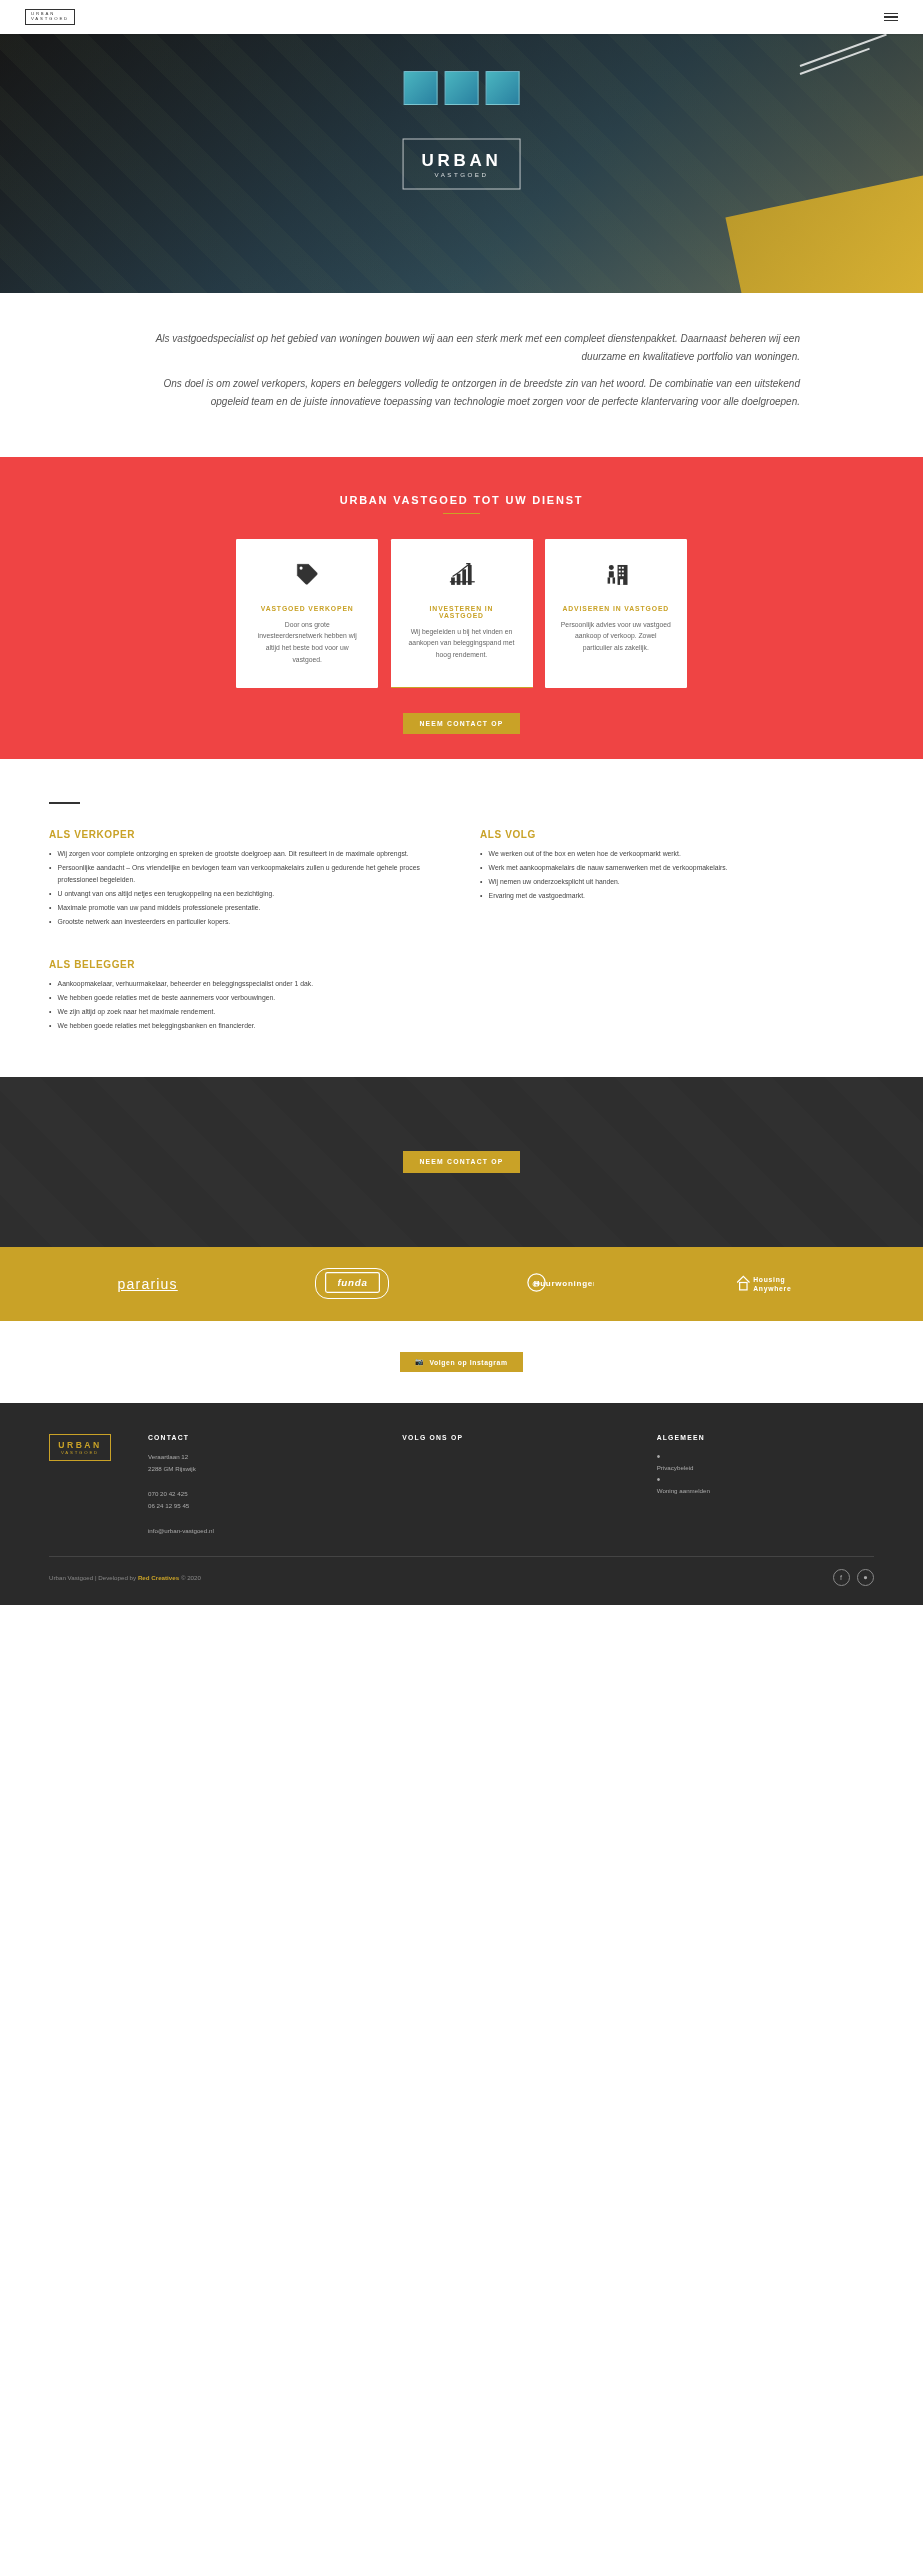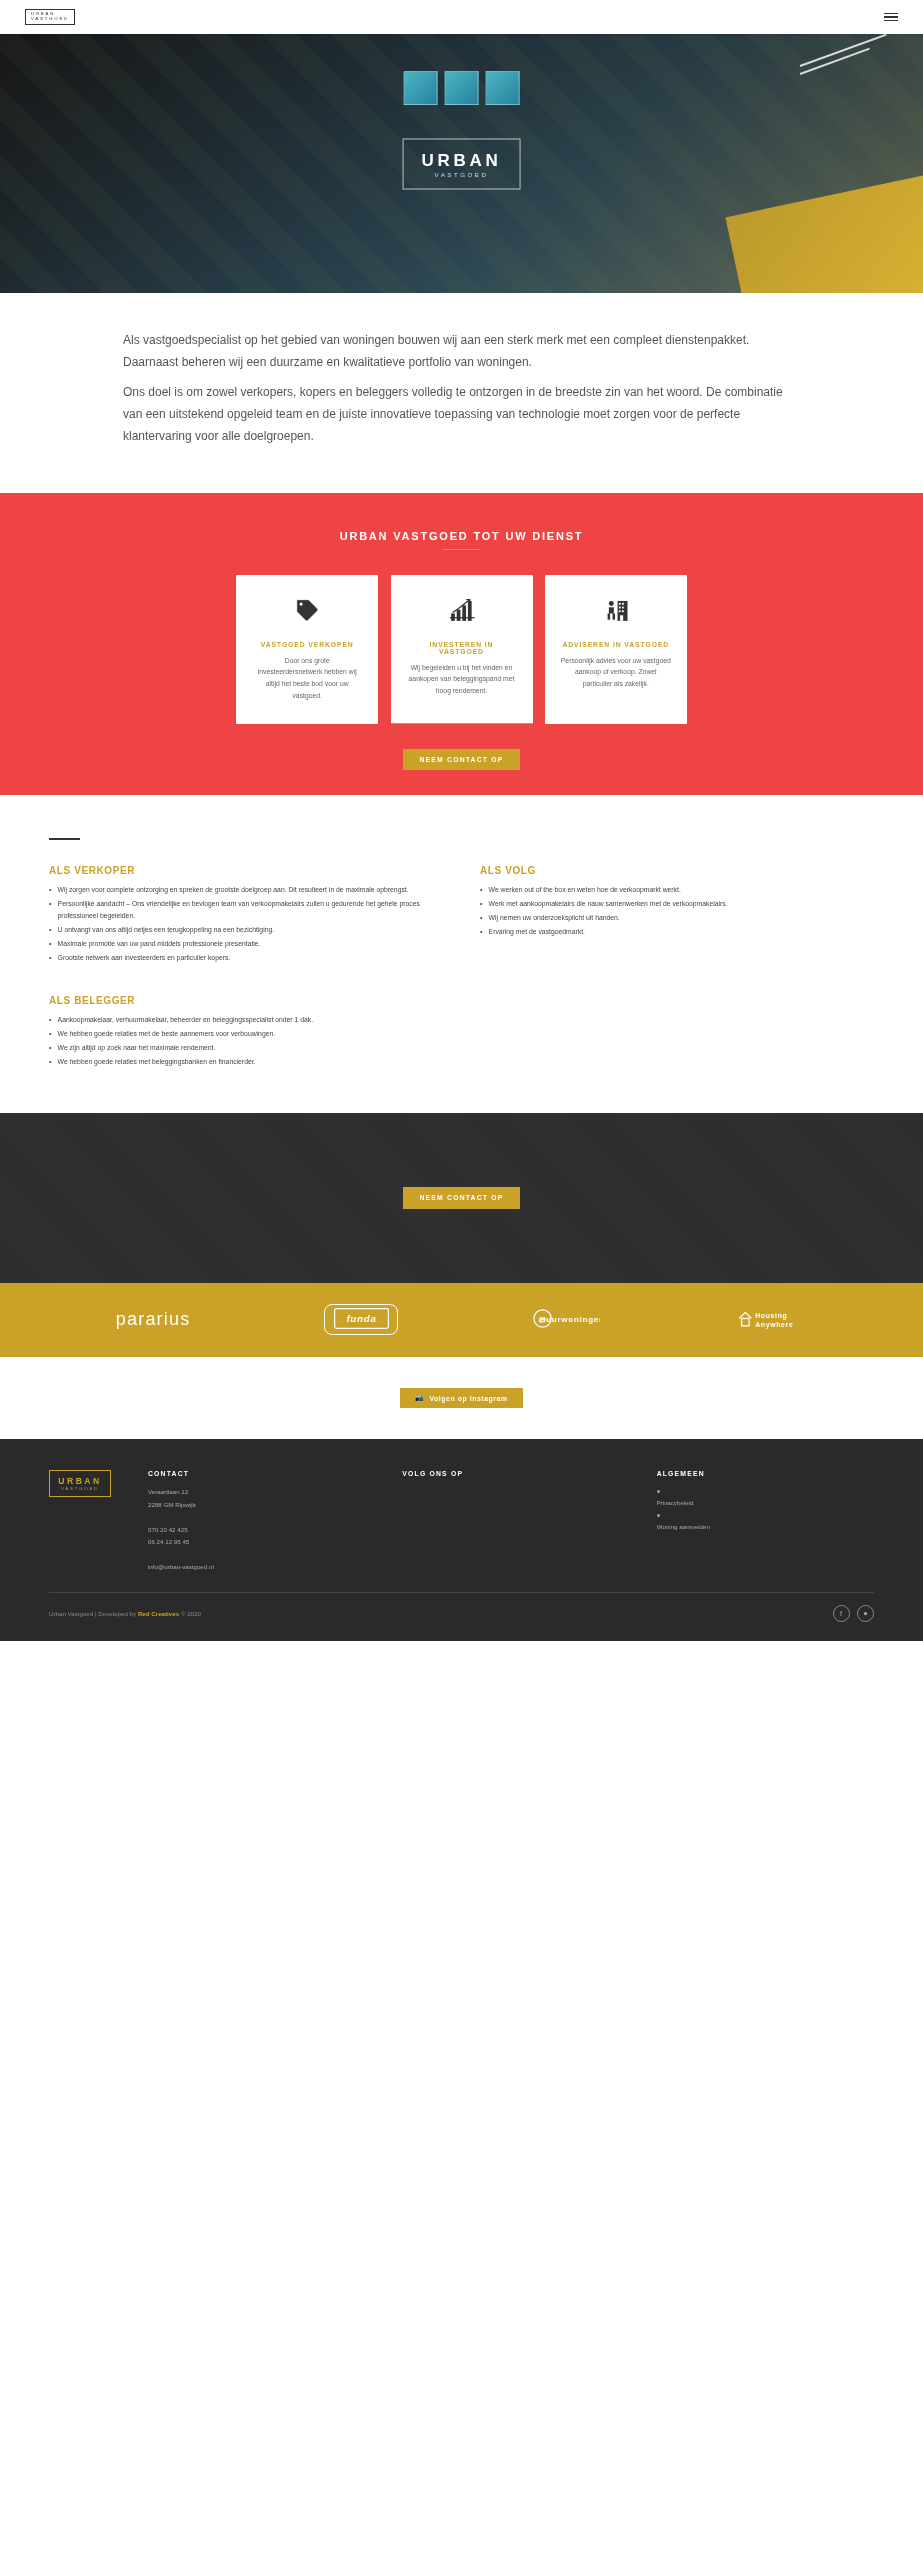--- a/index.html
+++ b/index.html
@@ -87,21 +87,21 @@
 
     
     .about {
       padding: 37px 123px;
       text-align: center; background: #fff;
     }
     .about h2 {
       font-size: 13.6px; font-weight: 900; letter-spacing: 1.8px; margin-bottom: 18.5px; color: #222;
     }
     .about p {
-      font-size: 12px; line-height: 1.8; color: #555; margin-bottom: 9.2px; text-align: left;
+      font-size: 10px; line-height: 1.8; color: #555; margin-bottom: 9.2px; text-align: right; font-style: italic;
     }
 
     
     .services {
       background: #ef4444; padding: 37px 37px 25px;
       text-align: center;
     }
     .services h2 {
       font-size: 11px; font-weight: 900; letter-spacing: 1.8px; color: #fff; margin-bottom: 6.2px;
     }
@@ -167,24 +167,24 @@
     }
 
     
     .partners {
       background: #c9a227; padding: 21.6px 49px;
       display: flex; align-items: center; justify-content: space-around;
     }
     .partner-logo {
       font-size: 13.6px; font-weight: 900; color: #fff; letter-spacing: 1.2px;
     }
-    .partner-logo.pararius { font-size: 18px; font-weight: 300; color: #fff; }
+    .partner-logo.pararius { font-size: 14px; font-weight: 300; color: #fff; text-decoration: underline; }
     .partner-logo.funda {
       border: 1.2px solid #fff; padding: 3.1px 8.6px; font-size: 10px; font-weight: 900;
-      border-radius: 8px; font-style: italic; color: #fff;
+      border-radius: 13px; font-style: italic; color: #fff;
     }
     .partner-logo.huurwoningen { font-size: 8.6px; color: #fff; }
     .partner-logo.housing { font-size: 8.6px; color: #fff; font-weight: 700; }
 
     
     .social-section {
       background: #fff; padding: 31px 37px; text-align: center;
     }
     .social-btn {
       background: #c9a227; color: #fff; border: none;

